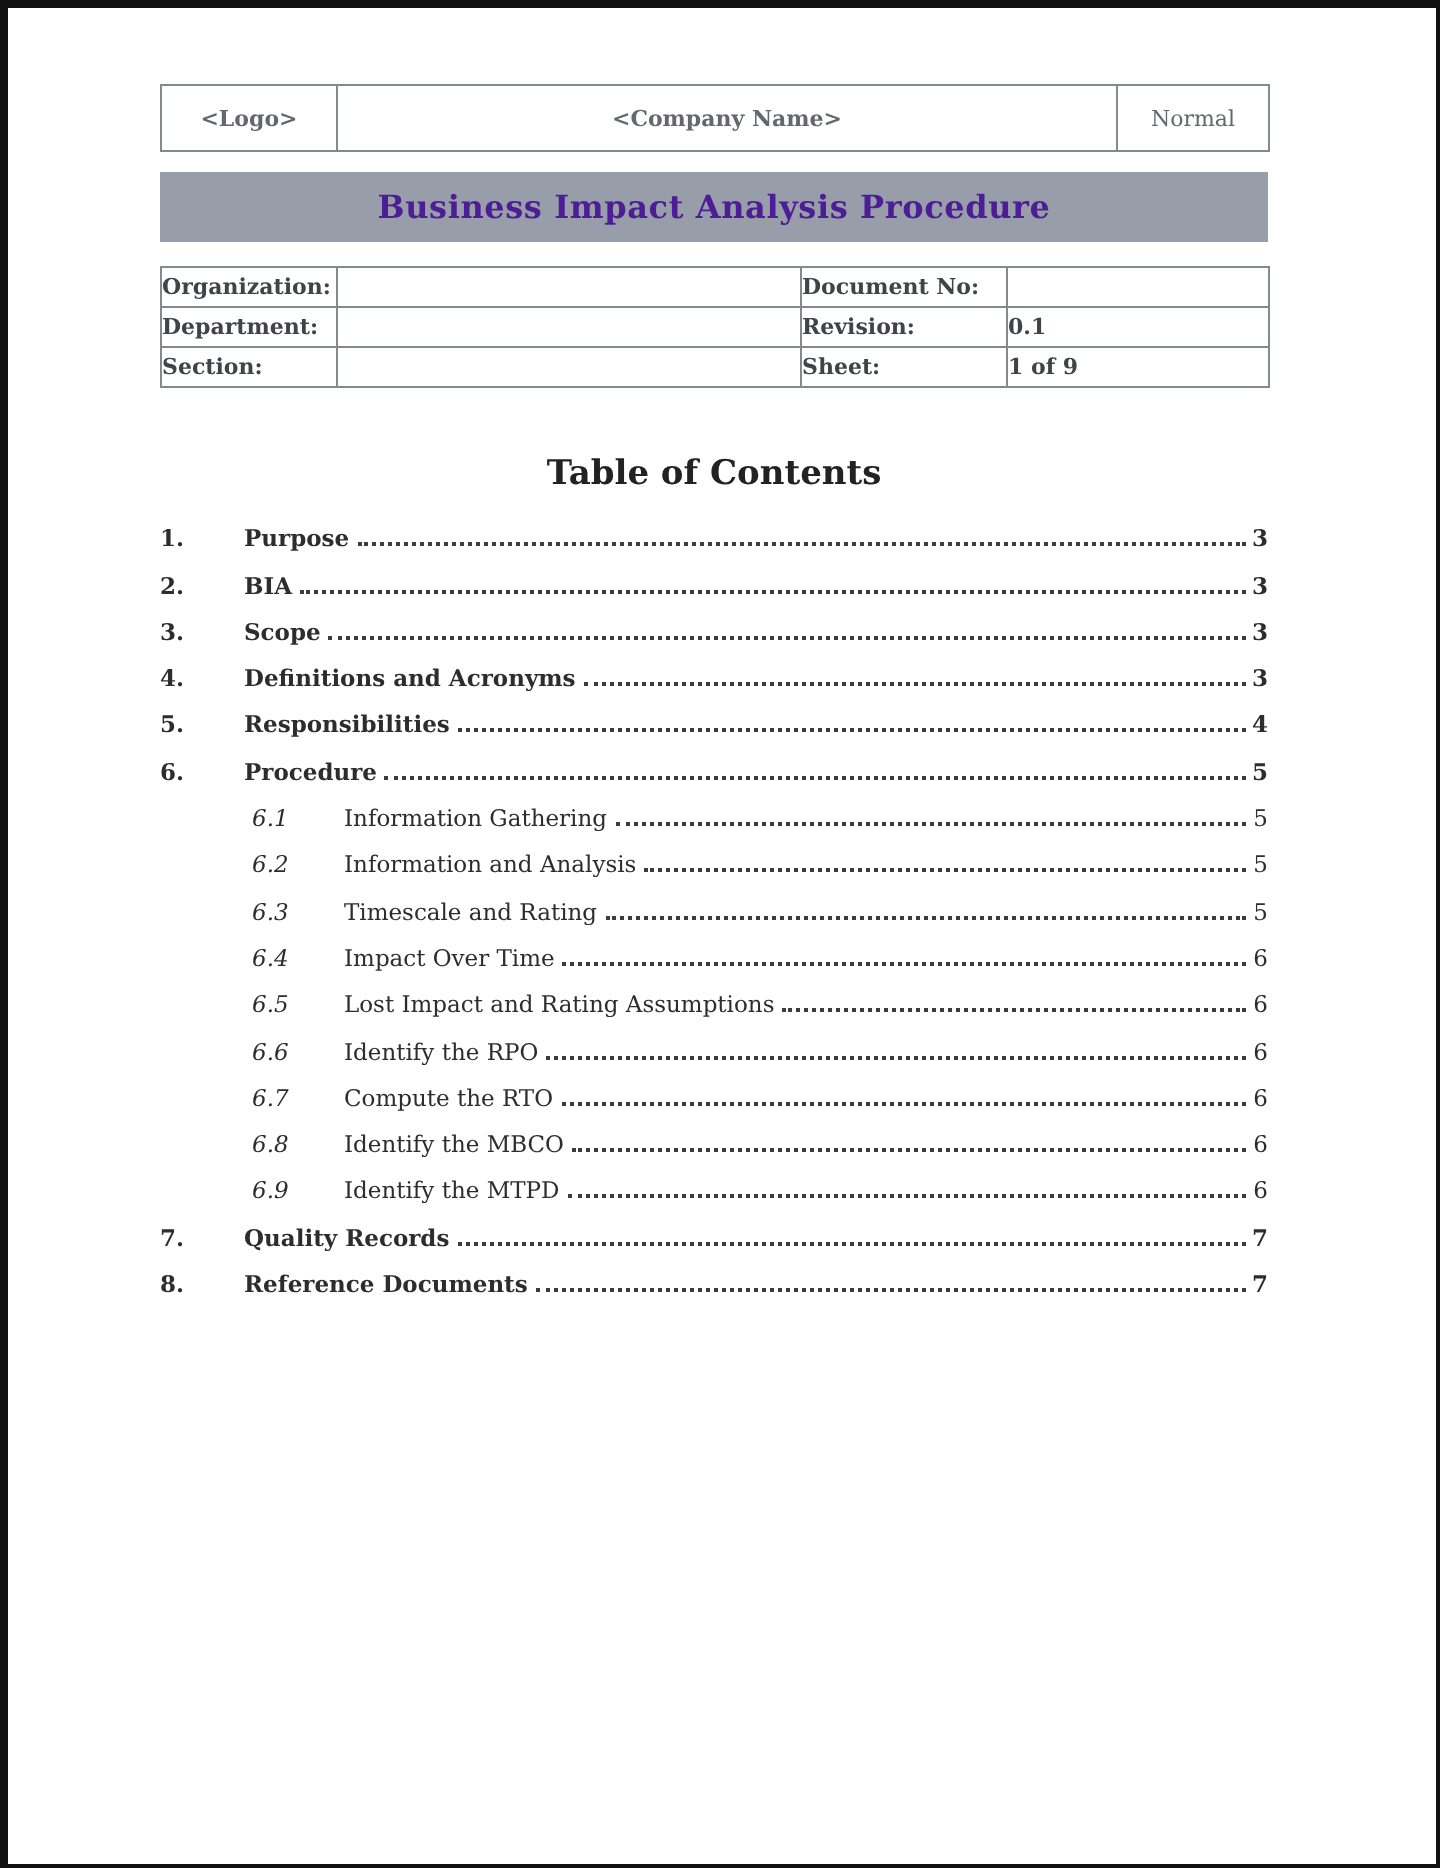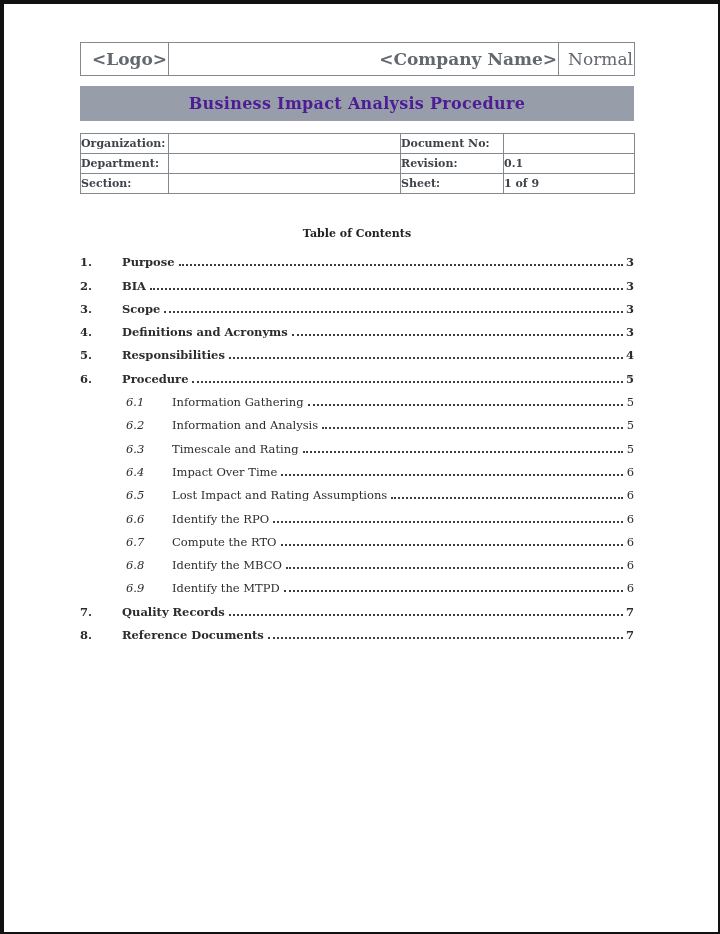--- a/index.html
+++ b/index.html
@@ -13,22 +13,22 @@
     overflow:hidden;
     position:relative;
   }
   .content{margin:38px 0 0 76px;width:554px;}
 
   
   table{border-collapse:collapse;table-layout:fixed;}
   .hdr-table{width:554px;}
   .hdr-table td{
     border:1px solid #84888f;height:30px;
-    text-align:right;vertical-align:middle;
-    font-size:17px;color:#63676e;
+    text-align:center;vertical-align:middle;
+    font-size:11px;color:#63676e;
   }
   .hdr-cell-strong{font-weight:bold;}
 
   
   .banner{
     margin-top:10px;height:35px;background:#989ea9;
     display:flex;align-items:center;justify-content:center;
   }
   .banner-title{
     color:#4c1d95;font-weight:bold;font-size:16px;letter-spacing:.3px;
@@ -39,21 +39,21 @@
   .meta-table td{
     border:1px solid #84888f;height:17px;
     padding:1px 2px 1px 0;vertical-align:middle;color:#3f434a;
   }
   .meta-label{font-weight:bold;}
   .meta-value{font-weight:bold;}
 
   
   .toc-title{
     margin-top:33px;text-align:center;font-weight:bold;
-    font-size:11px;color:#222222;
+    font-size:17px;color:#222222;
   }
   .toc{margin-top:10px;}
   .toc-row{
     display:flex;align-items:flex-end;height:23.3px;
     box-sizing:border-box;padding-bottom:4px;font-size:11.5px;
   }
   .lvl1{font-weight:bold;}
   .lvl2{font-weight:normal;}
   .toc-num{flex:0 0 42px;}
   .lvl2 .toc-num{margin-left:46px;flex-basis:46px;font-style:italic;}

